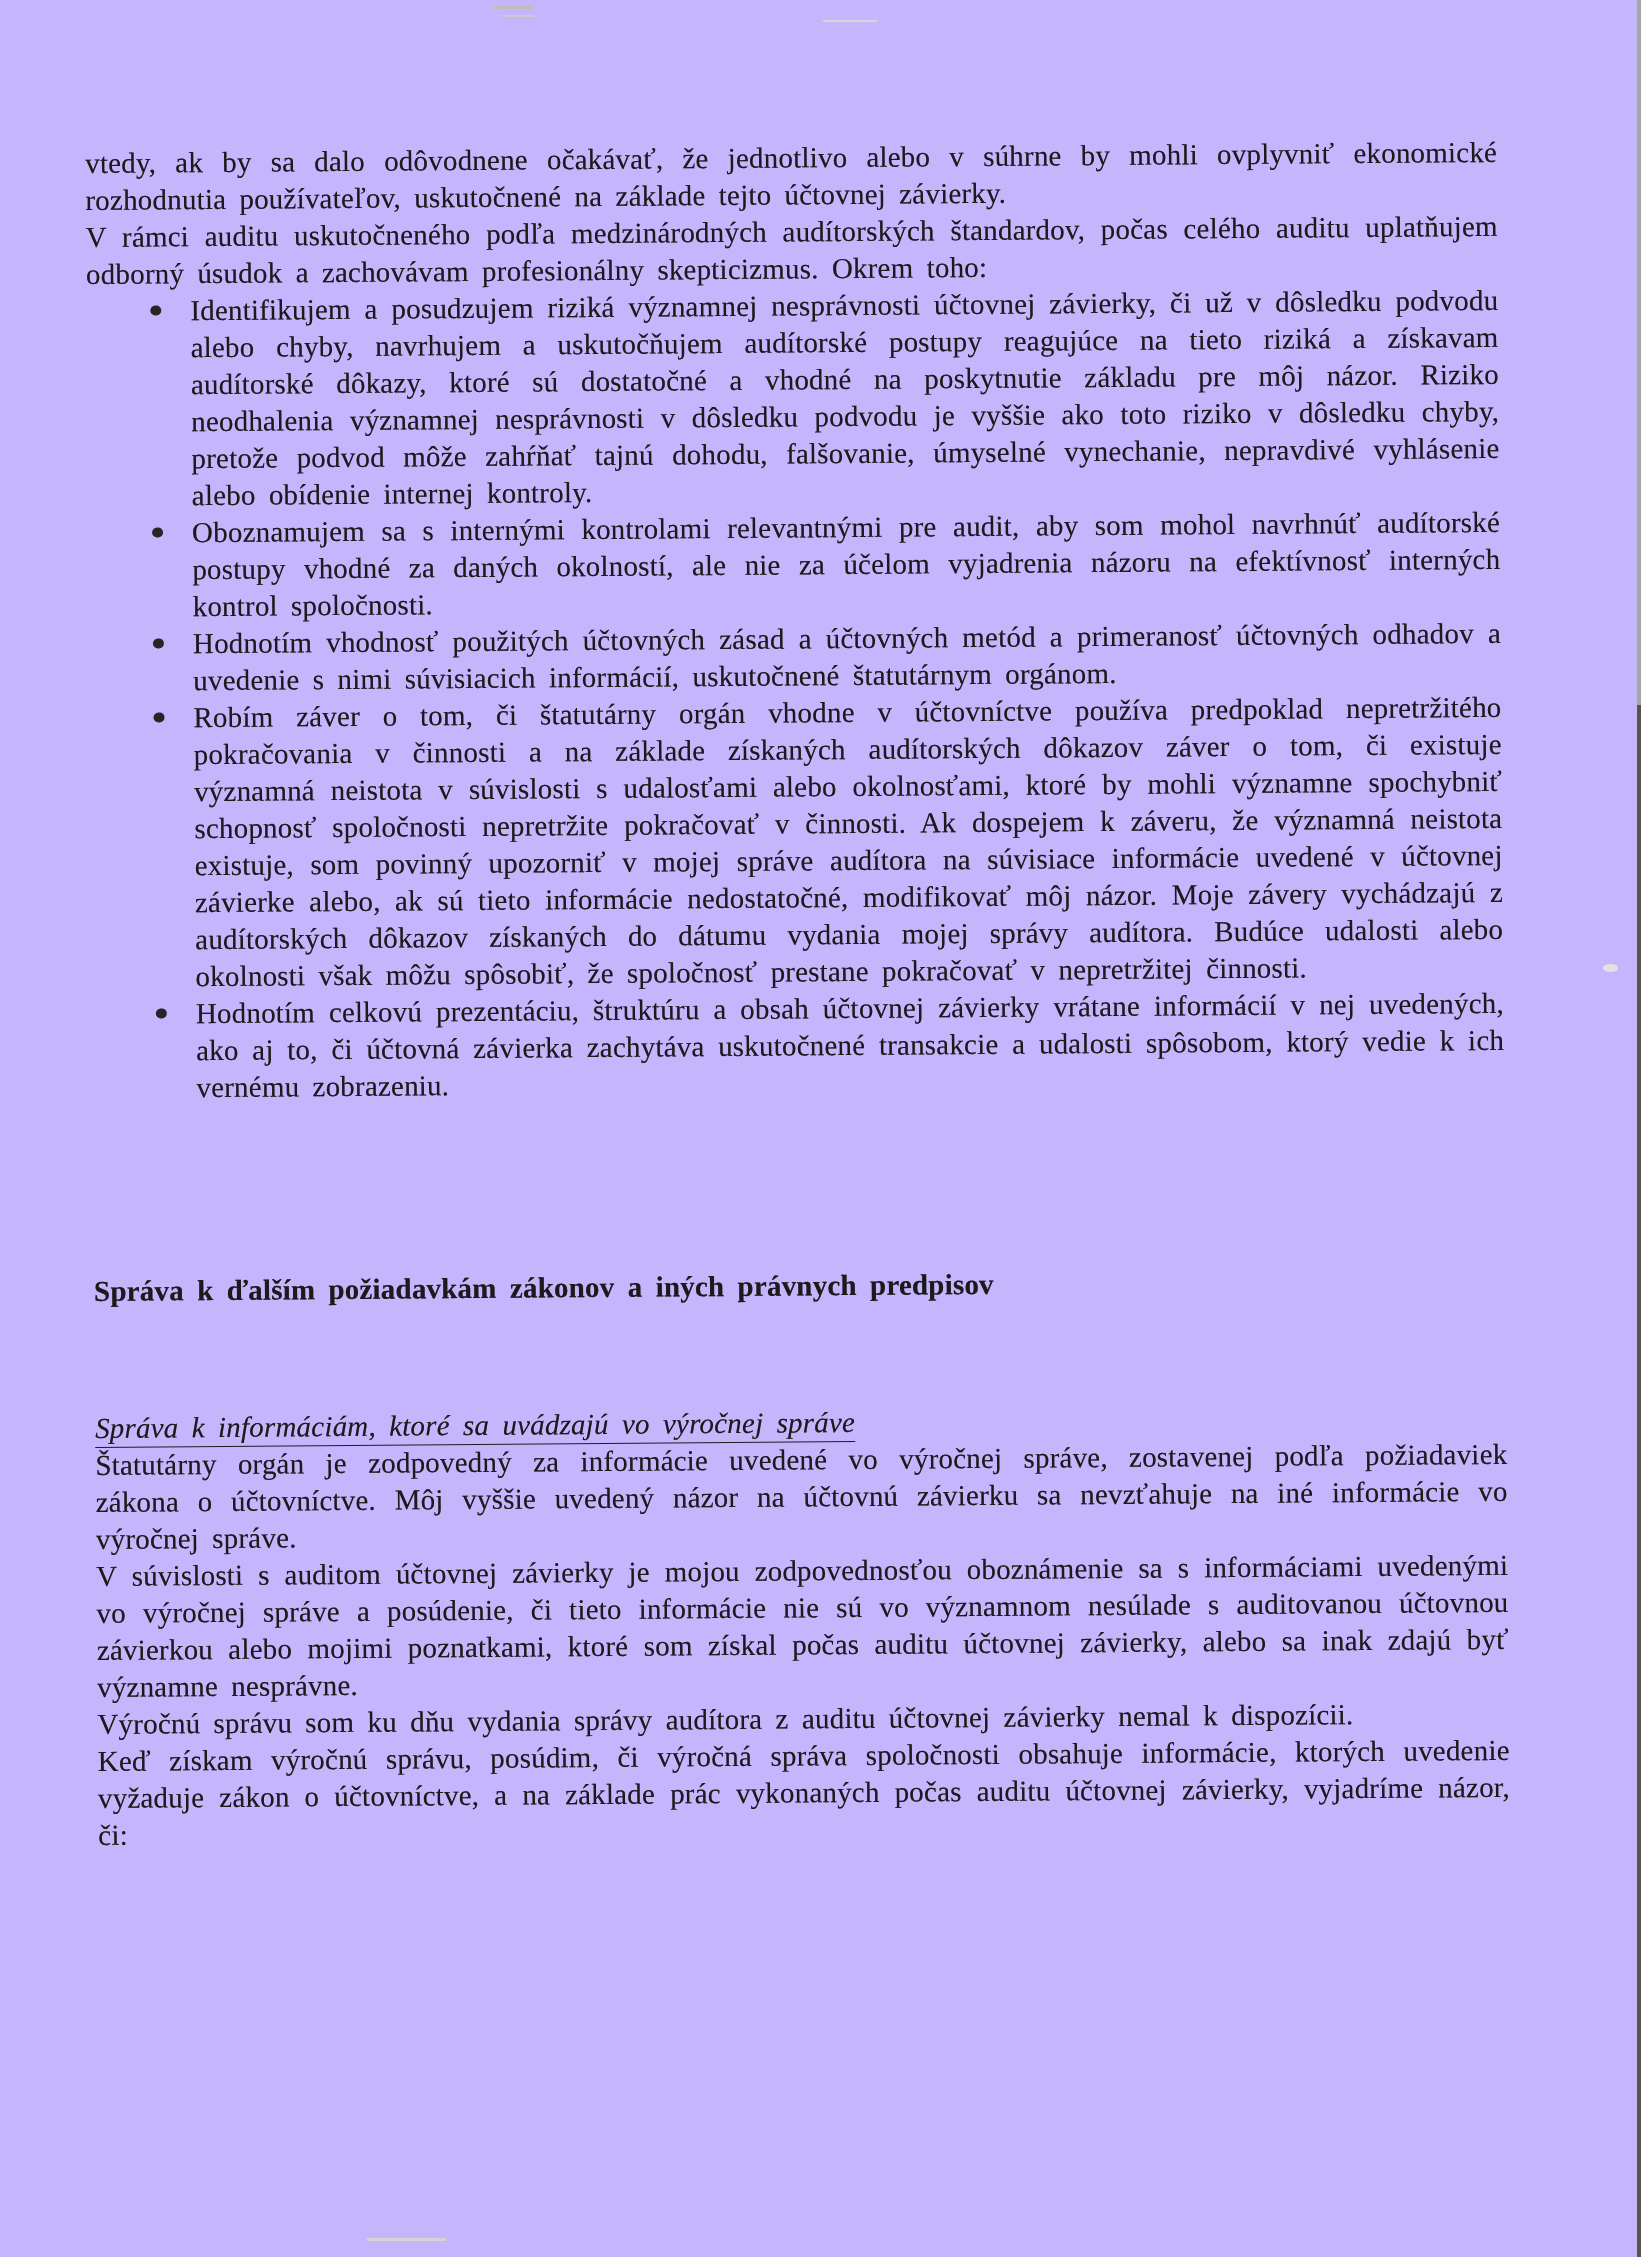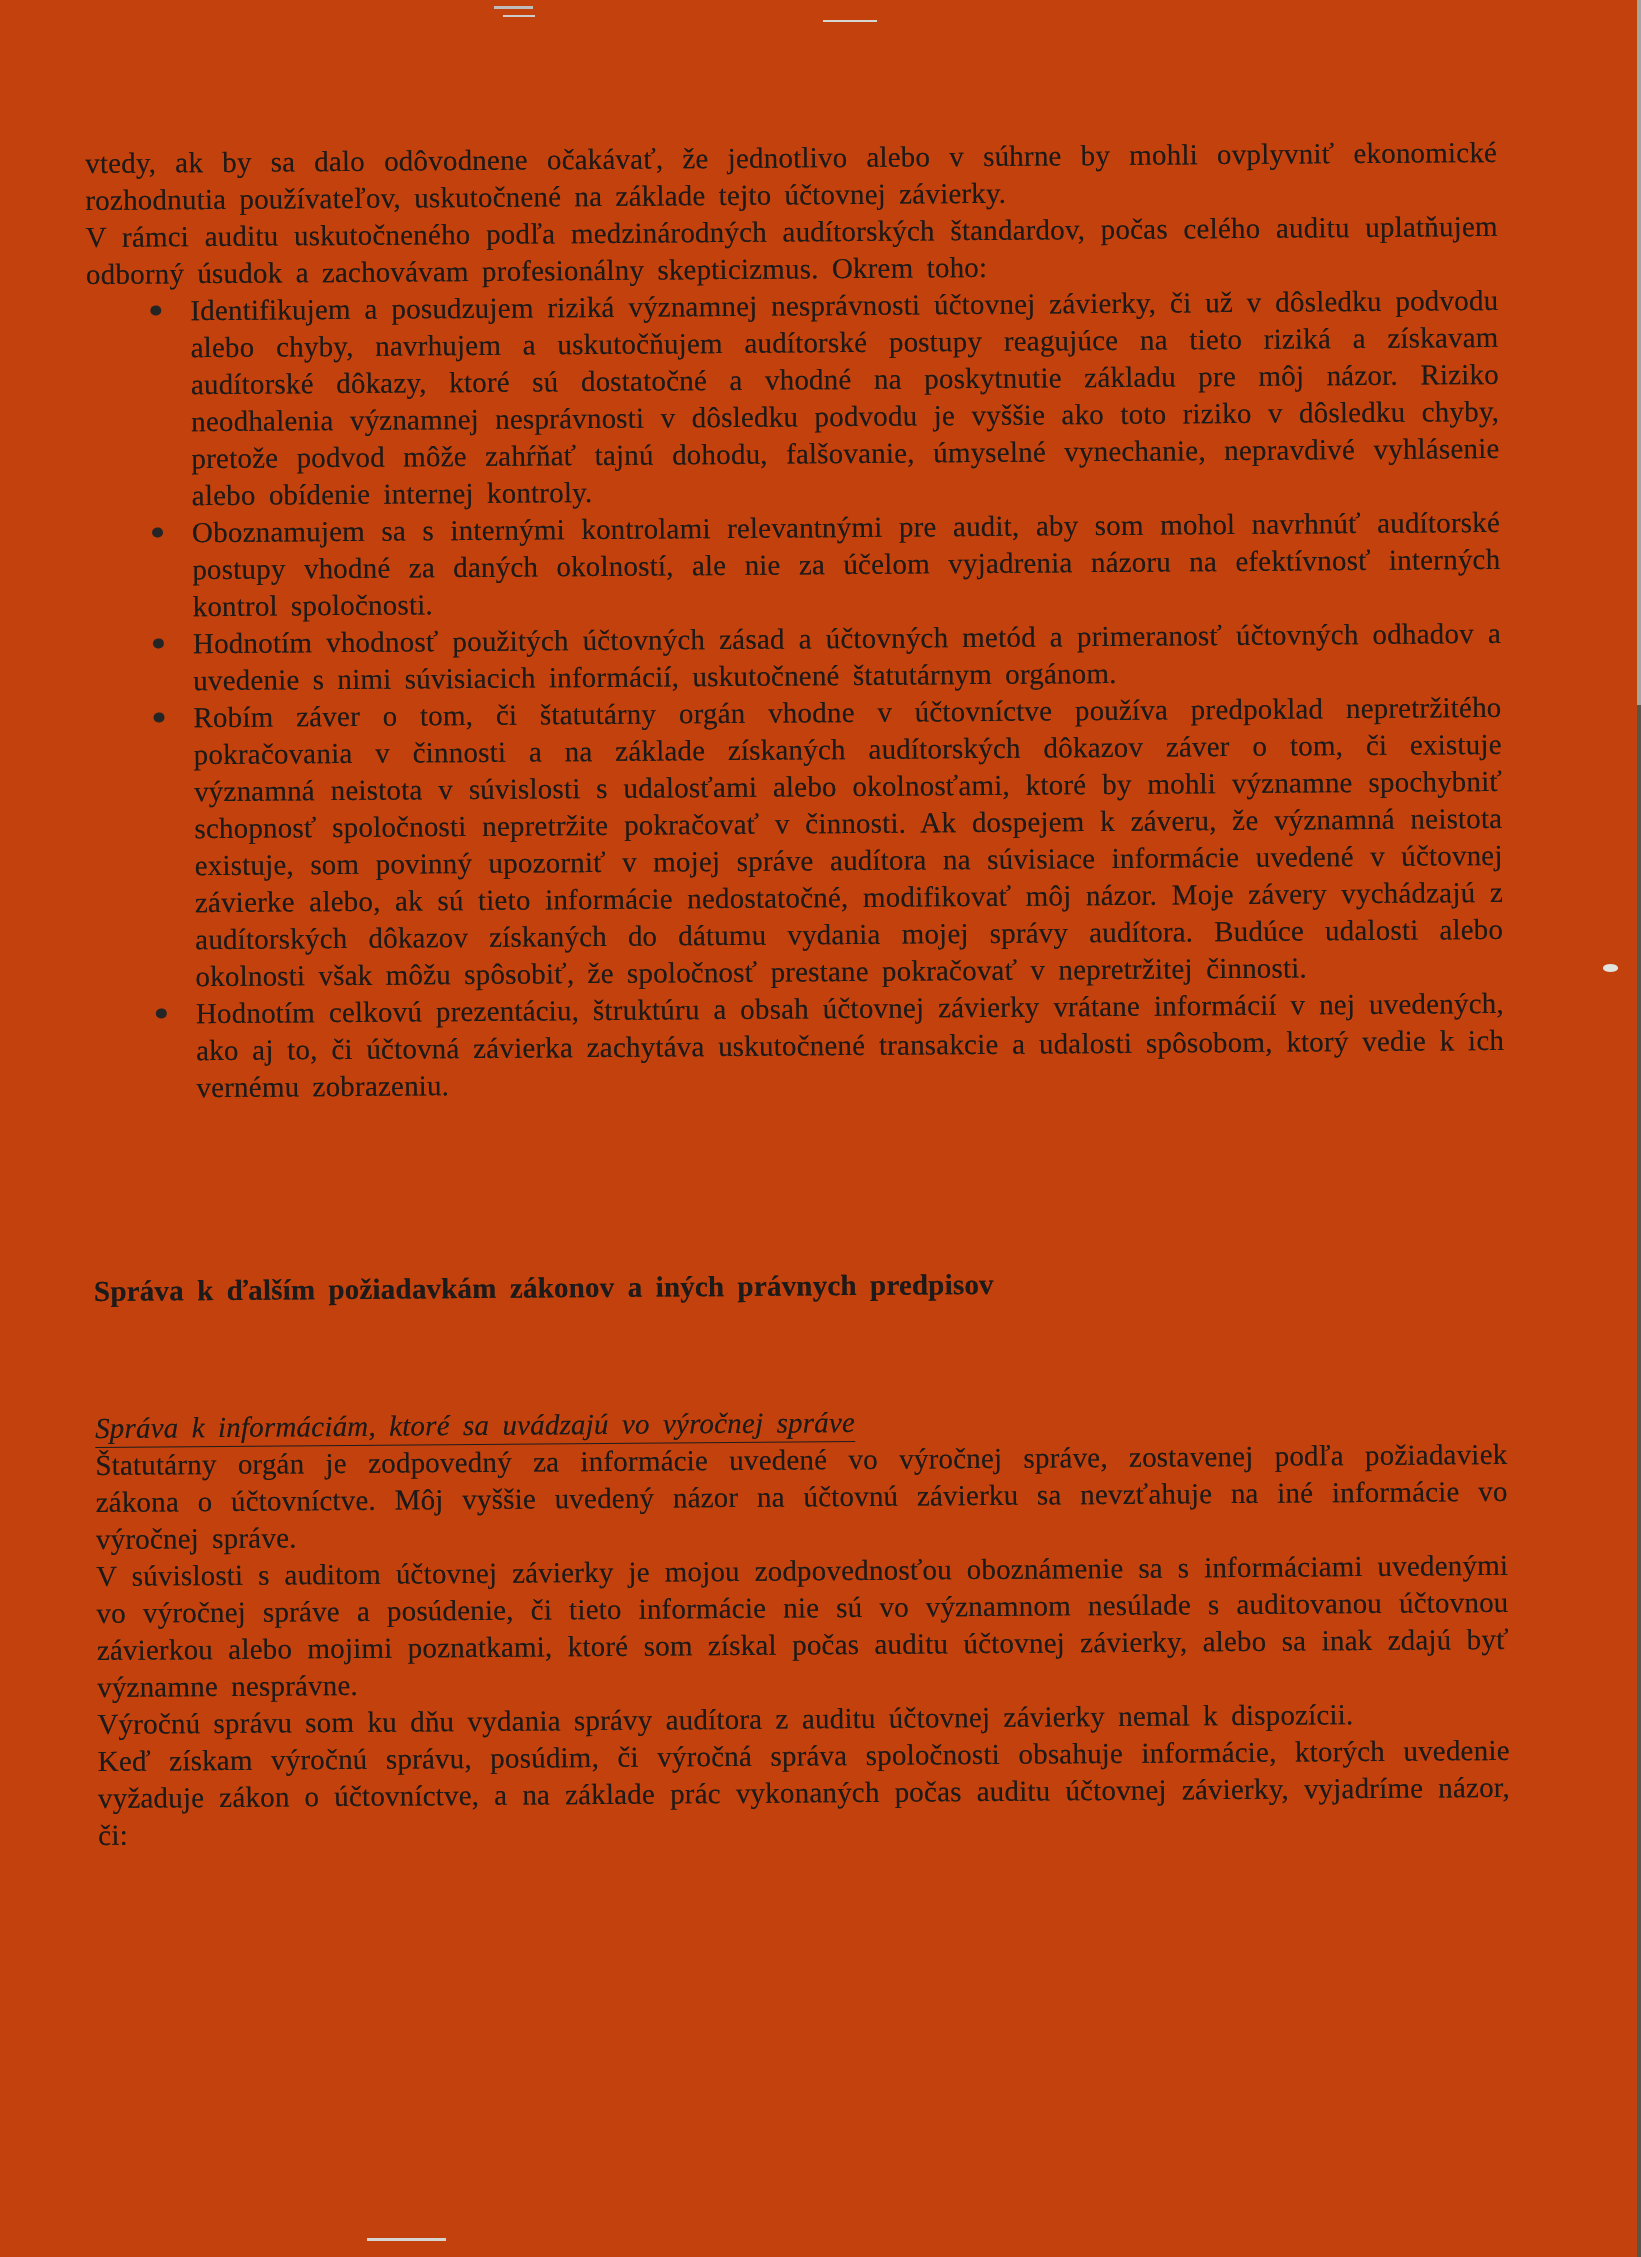--- a/index.html
+++ b/index.html
@@ -4,21 +4,21 @@
 <style>
   html, body {
     margin: 0;
     padding: 0;
     background: #ffffff;
   }
   .page {
     position: relative;
     width: 1641px;
     height: 2257px;
-    background: #c2410c;
+    background: #c4b5fd;
     overflow: hidden;
     font-family: "Liberation Serif", "DejaVu Serif", serif;
     color: #1b1b1b;
   }
   
   .content {
     position: absolute;
     left: 85px;
     top: 145px;
     width: 1412px;

